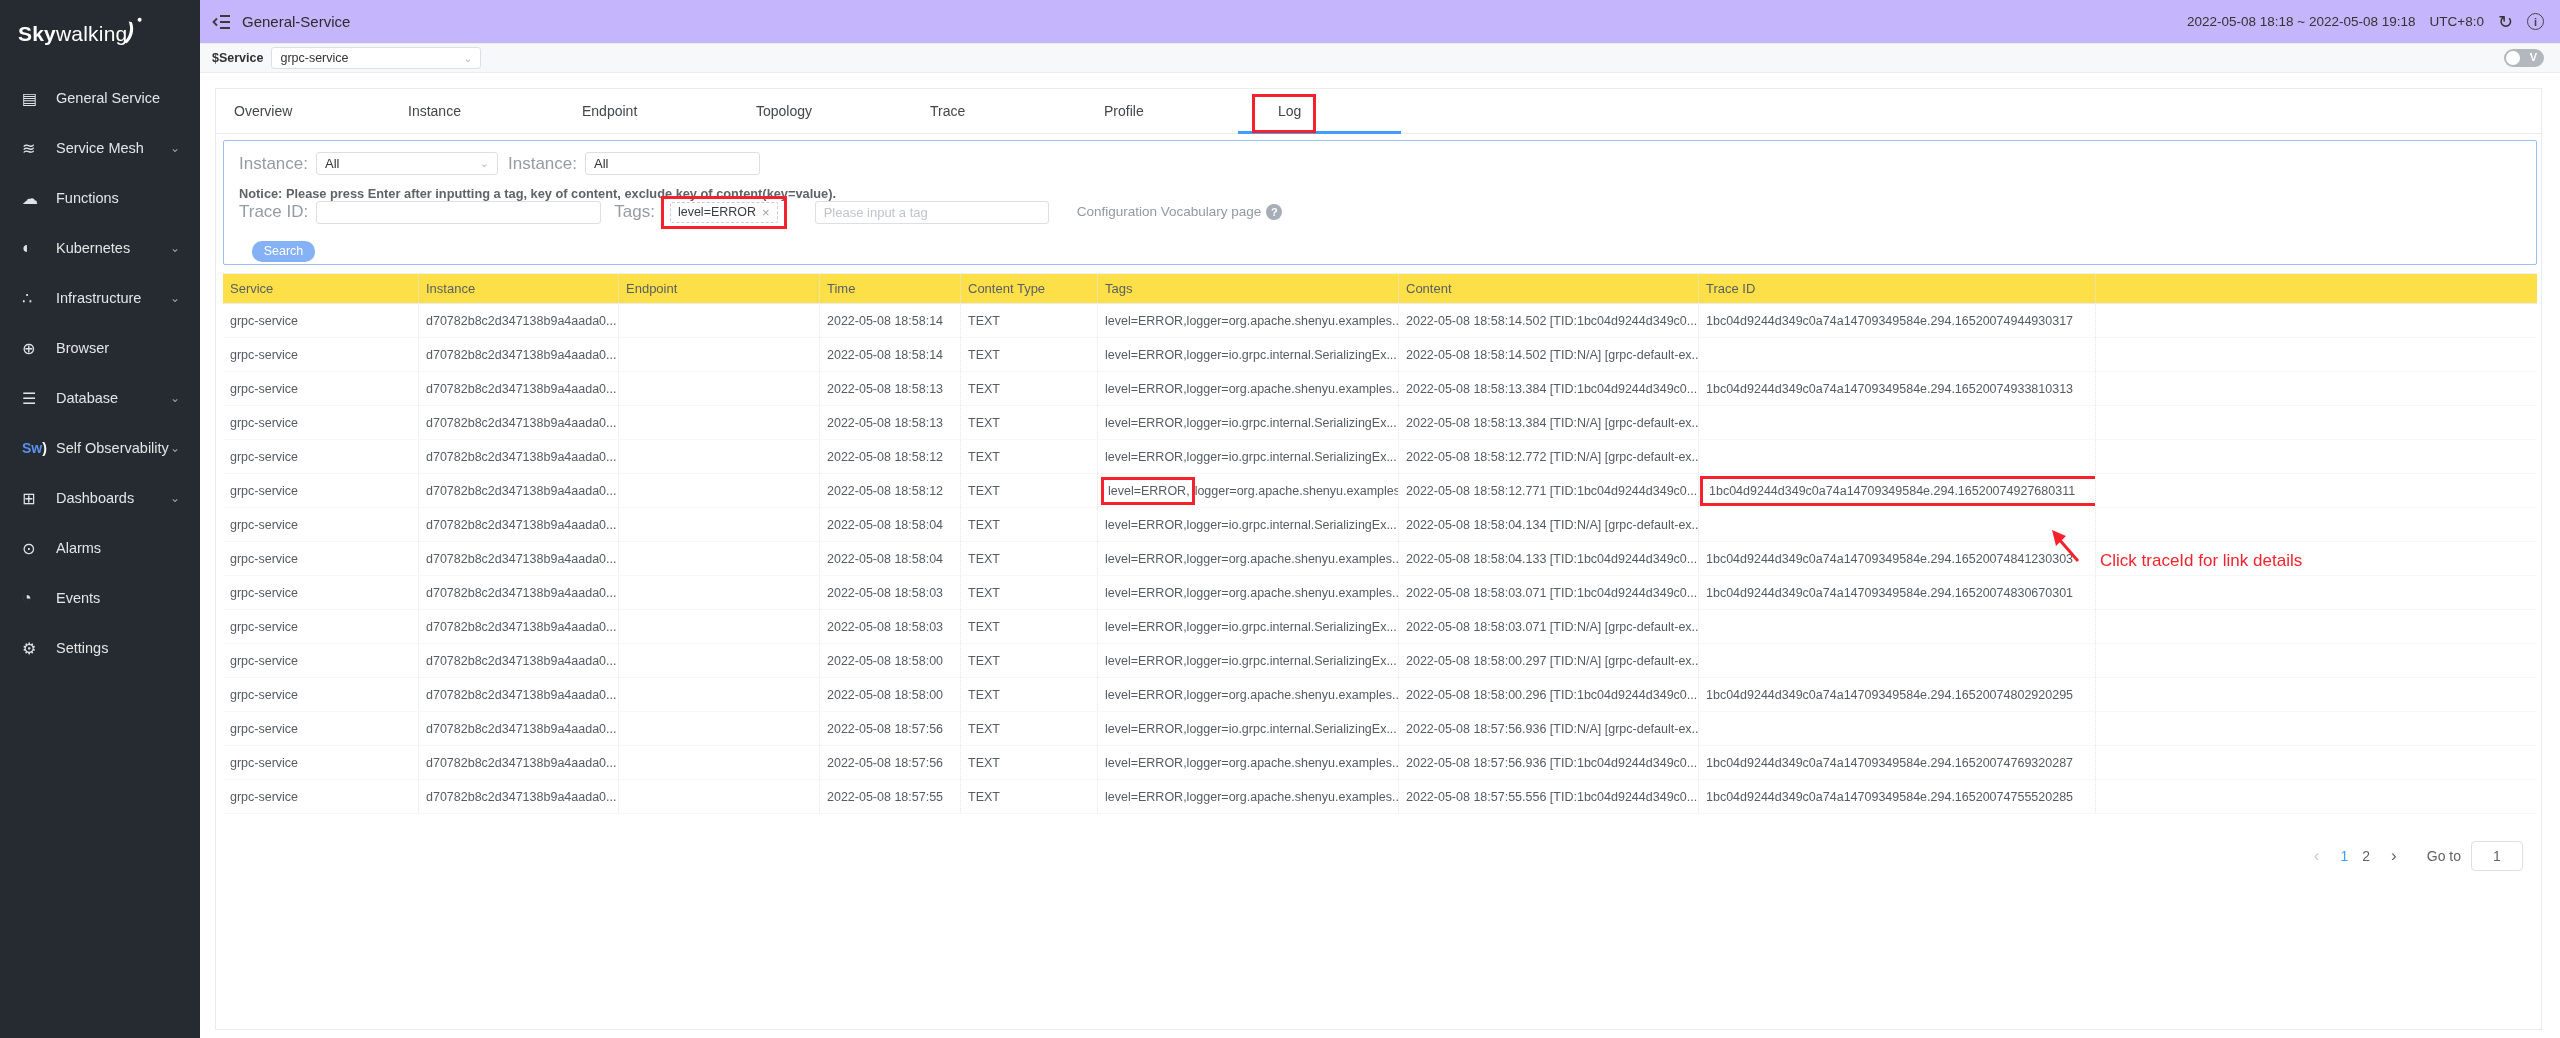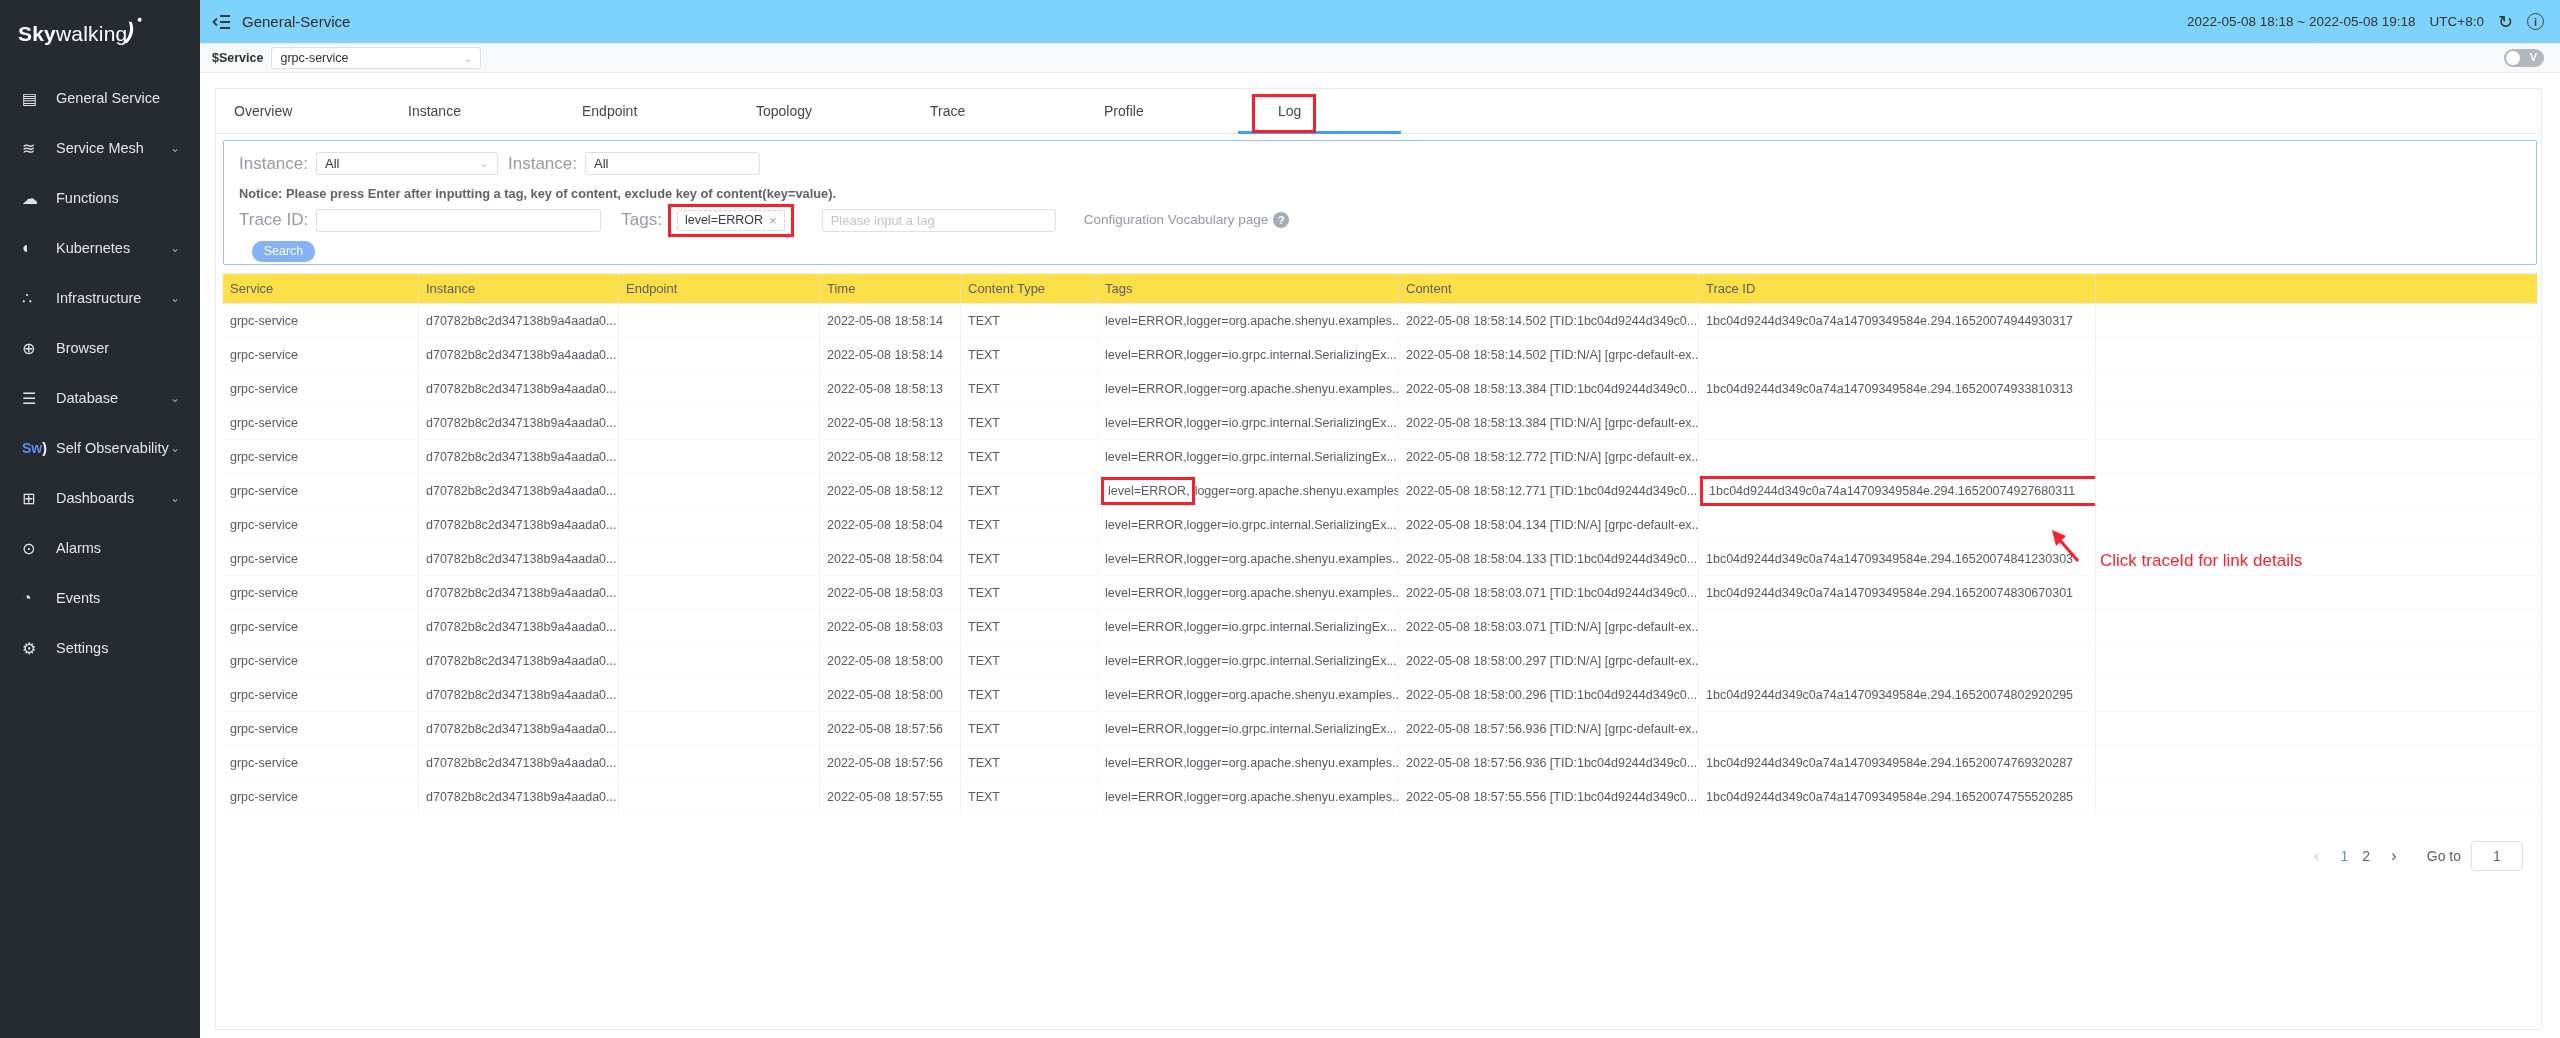--- a/index.html
+++ b/index.html
@@ -17,21 +17,21 @@
   .nav-item { height:50px; display:flex; align-items:center; padding:0 14px 0 22px; color:#e3e5e8; font-size:14.5px; cursor:pointer; }
   .nav-item .nicon { width:34px; font-size:16px; color:#dfe2e6; flex:0 0 34px; }
   .nav-item .nicon.sw { color:#5b8ff0; font-weight:700; font-size:14px; }
   .nav-item .nicon.sw i { color:#fff; font-style:normal; font-weight:700; }
   .nav-item .nlabel { flex:1; white-space:nowrap; }
   .nav-item .nchev { color:#9aa0a8; font-size:12px; padding-right:6px; }
 
   
   .main { position:absolute; left:200px; top:0; width:2360px; height:1038px; background:#fff; }
 
-  .topbar { height:44px; border-bottom:1px solid #ececec; display:flex; align-items:center; padding:0 16px 0 12px; background:#7dd3fc; }
+  .topbar { height:44px; border-bottom:1px solid #ececec; display:flex; align-items:center; padding:0 16px 0 12px; background:#c4b5fd; }
   .fold-icon { width:20px; height:20px; margin-right:10px; cursor:pointer; }
   .topbar-title { font-size:15px; color:#2c2c2c; flex:1; }
   .topbar-right { display:flex; align-items:center; gap:14px; font-size:13.5px; color:#333; }
   .round-icon { width:17px; height:17px; border:1.5px solid #444; border-radius:50%; font-size:11px; display:flex; align-items:center; justify-content:center; color:#444; font-weight:700; cursor:pointer; }
   .refresh-glyph { font-size:18px; color:#333; cursor:pointer; line-height:1; }
 
   .service-bar { height:29px; background:#f7f8fa; border-bottom:1px solid #ececec; display:flex; align-items:center; padding:0 16px 0 12px; }
   .service-label { font-size:12.5px; font-weight:700; color:#303133; margin-right:8px; }
   .service-select { width:210px; height:22px; background:#fff; border:1px solid #dcdfe6; border-radius:3px; display:flex; align-items:center; padding:0 8px; font-size:12.5px; color:#333; cursor:pointer; }
   .service-select .val { flex:1; }
@@ -49,23 +49,23 @@
   .tab-underline { position:absolute; left:1022px; bottom:-1px; width:163px; height:3px; background:#409eff; }
   .redbox-log { position:absolute; left:1036px; top:5px; width:64px; height:39px; border:3px solid #f5222d; }
 
   .filter-panel { position:absolute; left:7px; top:51px; width:2314px; height:125px; border:1px solid #9dbdf5; border-radius:2px; font-size:13px; }
   .f-label { color:#969ba3; font-size:17px; }
   .f-row1 { position:absolute; left:15px; top:11px; display:flex; align-items:center; }
   .f-select { width:182px; height:23px; border:1px solid #dcdfe6; border-radius:3px; display:flex; align-items:center; padding:0 8px; color:#333; background:#fff; margin:0 10px 0 8px; cursor:pointer; }
   .f-select .val { flex:1; }
   .f-input { height:23px; border:1px solid #dcdfe6; border-radius:3px; padding:0 8px; color:#333; background:#fff; font-size:13px; font-family:inherit; }
   .notice { position:absolute; left:15px; top:45px; font-weight:700; color:#5f6368; font-size:12.8px; }
-  .f-row2 { position:absolute; left:15px; top:64px; display:flex; align-items:center; height:30px; }
+  .f-row2 { position:absolute; left:15px; top:56px; display:flex; align-items:center; height:30px; }
   .traceid-input { width:285px; margin:0 8px; }
-  .tags-label { margin-left:12px; }
+  .tags-label { margin-left:5px; }
   .redbox-chip { border:3px solid #f5222d; padding:3px 6px; margin-left:6px; display:flex; align-items:center; }
   .tag-chip { border:1px dashed #c9ccd1; border-radius:2px; background:#fdfdfd; padding:2px 7px; font-size:12.5px; color:#3a3d42; display:flex; align-items:center; gap:6px; }
   .tag-chip .x { color:#9aa0a8; cursor:pointer; font-size:13px; }
   .tag-input { width:234px; margin-left:28px; }
   .tag-input::placeholder { color:#c0c4cc; }
   .vocab { margin-left:28px; color:#9299a3; font-size:13.5px; cursor:pointer; display:flex; align-items:flex-start; gap:5px; }
   .q-icon { width:16px; height:16px; border-radius:50%; background:#a6adb8; color:#fff; font-size:11px; font-weight:700; display:inline-flex; align-items:center; justify-content:center; }
   .search-btn { position:absolute; left:28px; top:100px; width:63px; height:21px; background:#85b1f5; color:#fff; font-size:12.5px; border:none; border-radius:10px; cursor:pointer; line-height:21px; text-align:center; }
 
   

